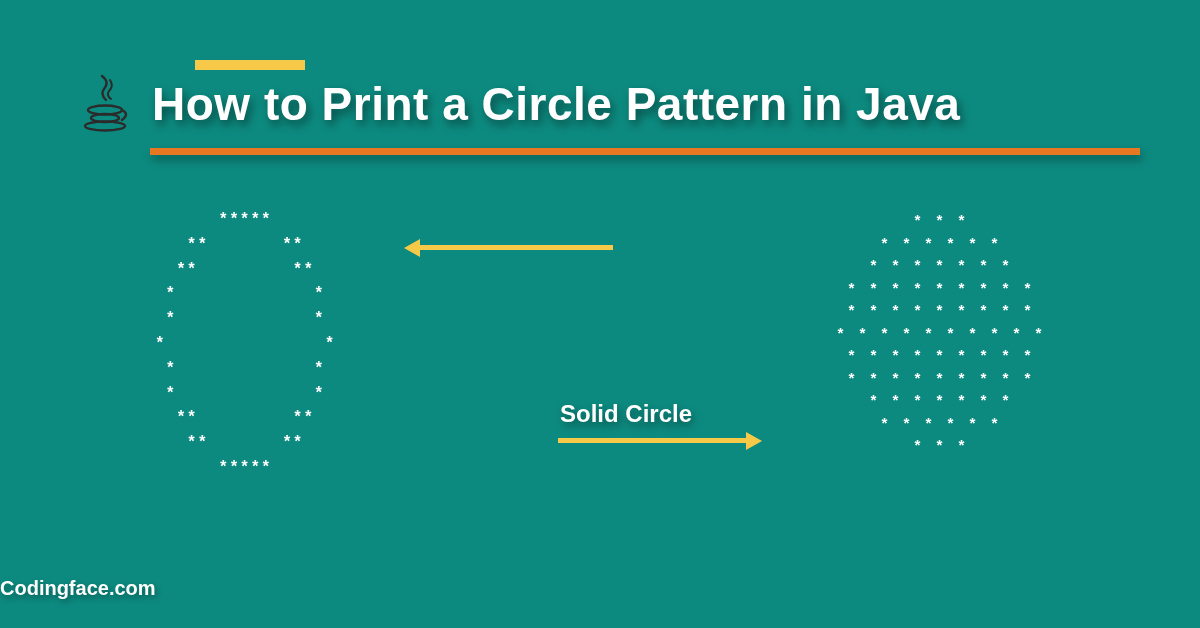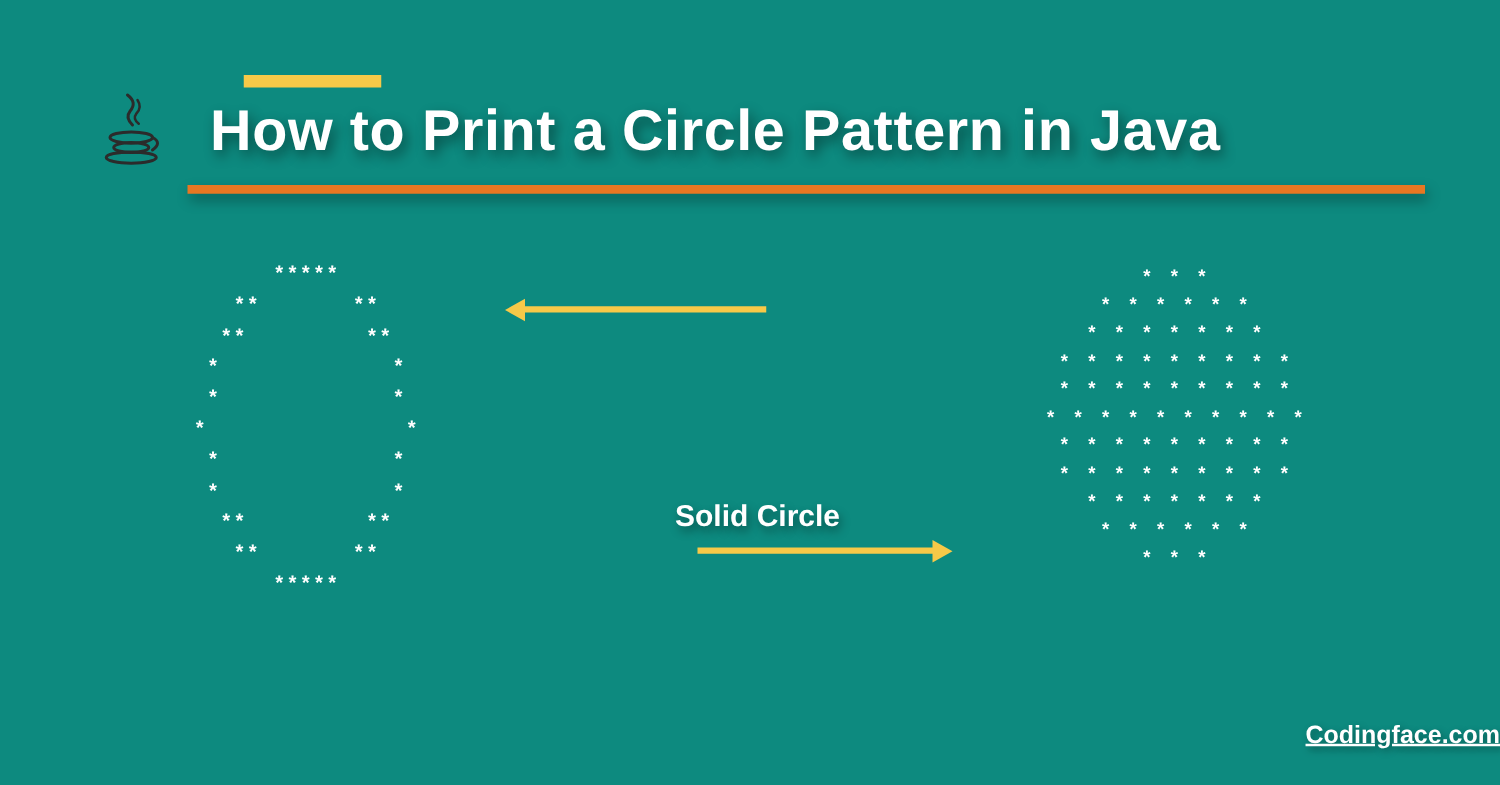--- a/index.html
+++ b/index.html
@@ -35,21 +35,20 @@
     position: relative;
     flex-shrink: 0;
   }
   .title {
     color: #ffffff;
     font-size: 46px;
     font-weight: 800;
     letter-spacing: 0.5px;
     text-shadow: 3px 5px 10px rgba(0,0,0,0.45);
     white-space: nowrap;
-    margin-left: 16px;
   }
   .orange-underline {
     height: 7px;
     background: #e87722;
     margin-top: 14px;
     margin-left: 70px;
     box-shadow: 2px 5px 10px rgba(0,0,0,0.35);
   }
   .content {
     position: absolute;
@@ -84,21 +83,21 @@
     letter-spacing: 2px;
   }
   .label {
     color: #ffffff;
     font-size: 24px;
     font-weight: 800;
     text-shadow: 2px 4px 8px rgba(0,0,0,0.4);
     position: absolute;
   }
   .hollow-label { left: 450px; top: 75px; }
-  .solid-label  { left: 540px; top: 210px; }
+  .solid-label  { left: 560px; top: 210px; }
   .arrow {
     position: absolute;
     height: 5px;
     background: #f7c948;
   }
   .arrow::after {
     content: "";
     position: absolute;
     width: 0; height: 0;
     border-top: 9px solid transparent;
@@ -106,26 +105,25 @@
     top: -6.5px;
   }
   .arrow-left { left: 418px; top: 55px; width: 195px; }
   .arrow-left::after { left: -14px; border-right: 16px solid #f7c948; }
   .arrow-right { left: 558px; top: 248px; width: 190px; }
   .arrow-right::after { right: -14px; border-left: 16px solid #f7c948; }
   .footer {
     position: absolute;
     bottom: 28px;
     left: 0; right: 0;
-    text-align: right;
+    text-align: left;
     color: #ffffff;
     font-weight: 800;
     font-size: 20px;
     text-shadow: 2px 3px 6px rgba(0,0,0,0.35);
-    text-decoration: underline;
   }
 </style>
 </head>
 <body>
 
 <div class="header-area">
   <div class="yellow-accent"></div>
   <div class="title-row">
     <div class="java-icon">
       <svg viewBox="0 0 50 60" width="50" height="60">

